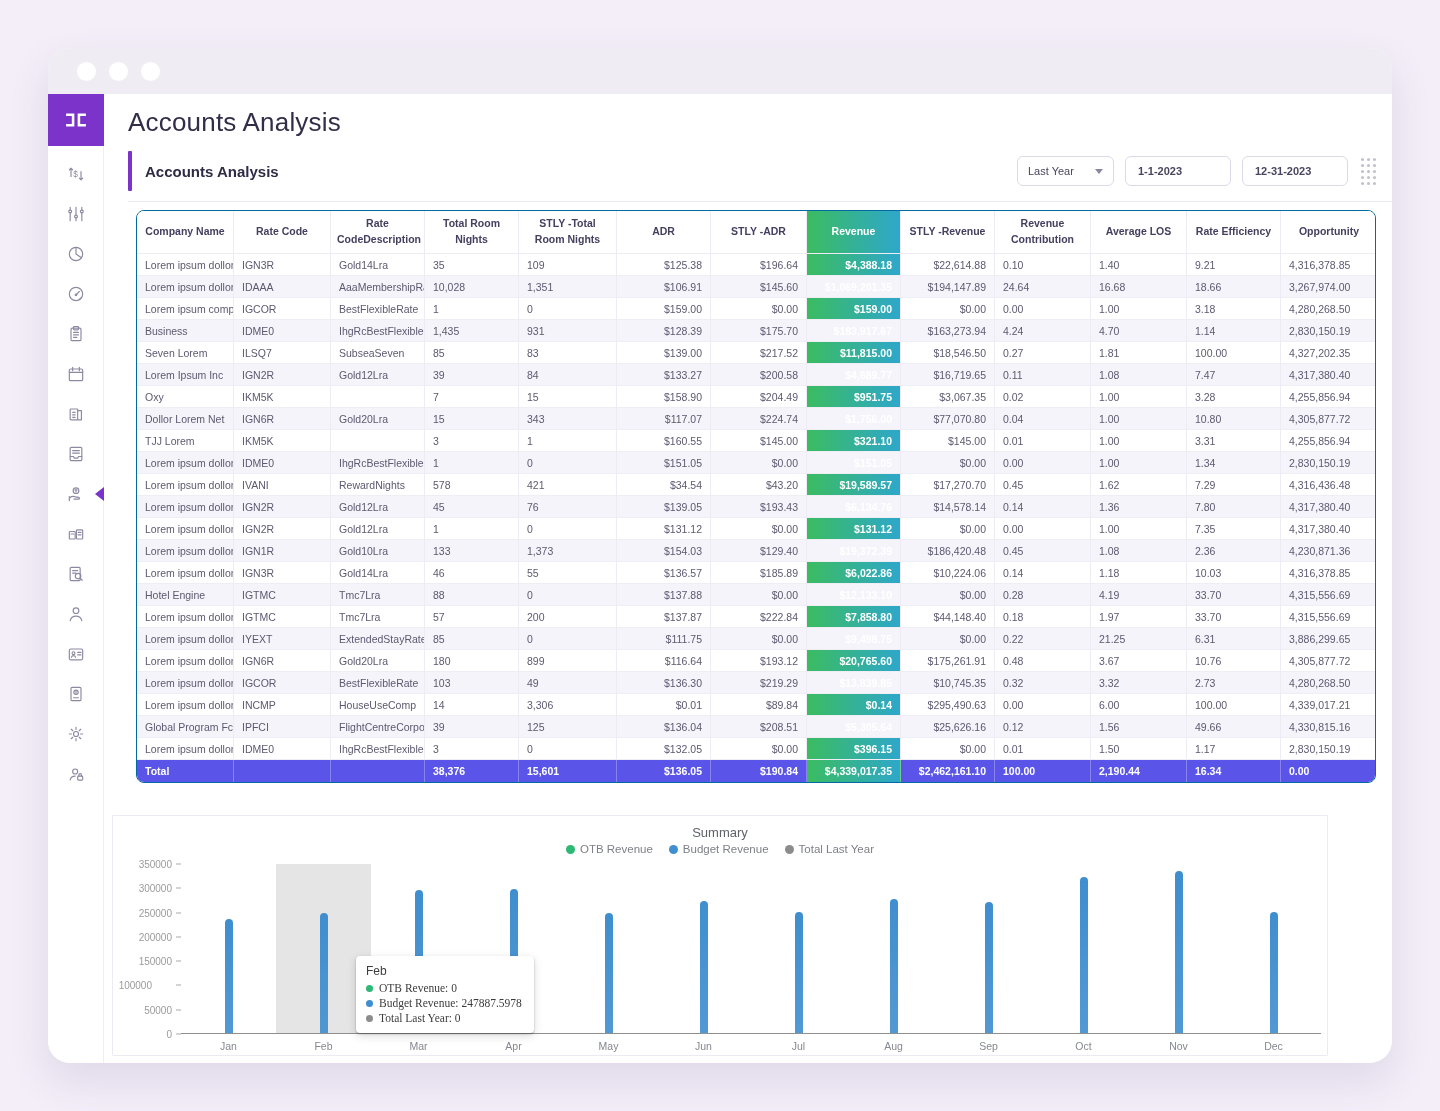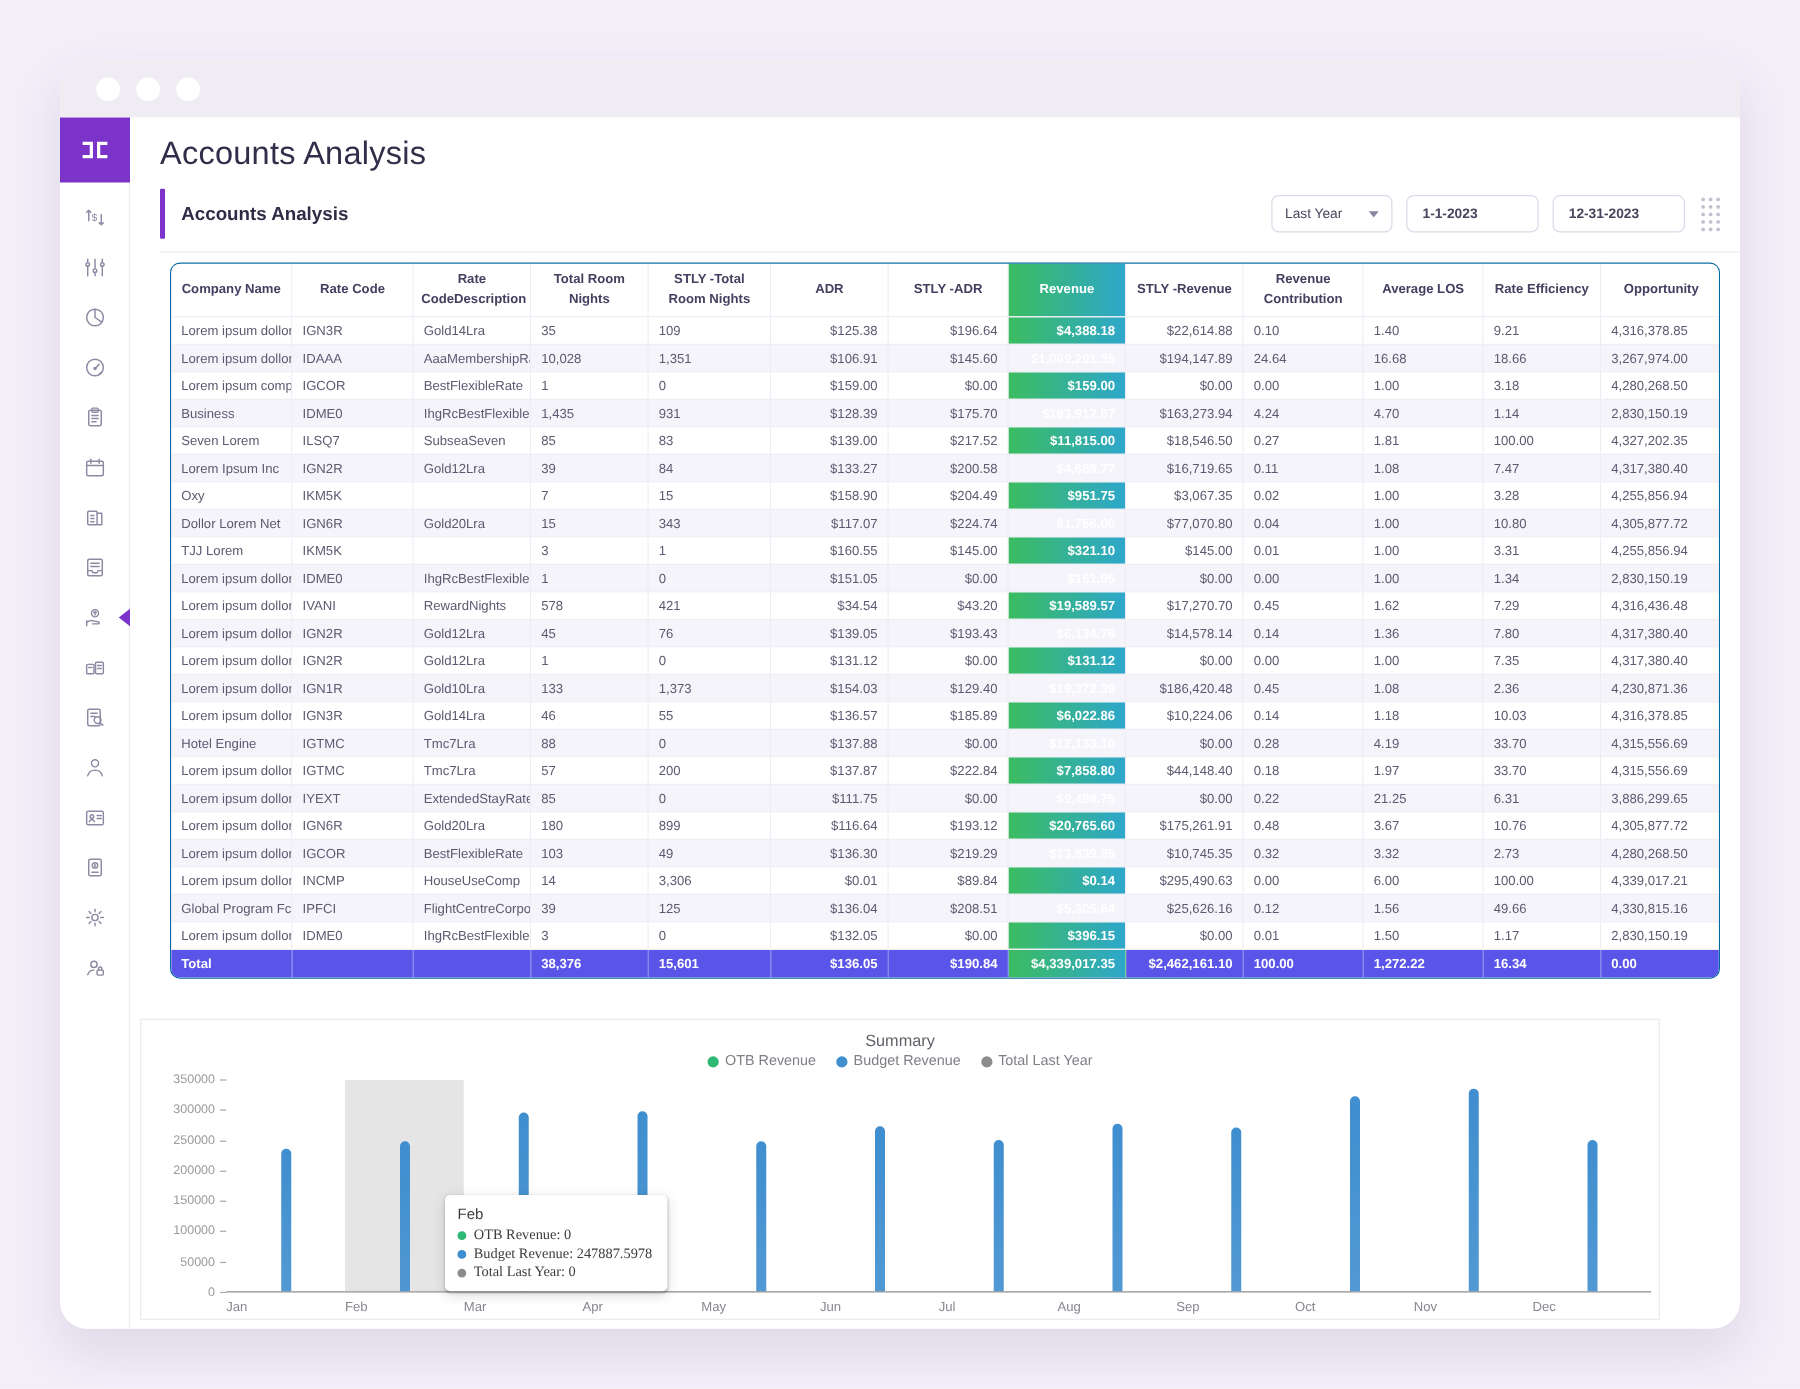--- a/index.html
+++ b/index.html
@@ -65,21 +65,21 @@
   .legend-dot { width:9px; height:9px; border-radius:50%; }
   .plot-wrap { position:relative; margin-top:9px; height:200px; }
   .y-axis { position:absolute; left:0; top:0; width:68px; height:170px; }
   .y-label { position:absolute; right:0; transform:translateY(50%); font-size:10px; color:#9b9b9b; display:flex; align-items:center; }
   .y-label .tick { display:inline-block; width:5px; height:1px; background:#aaa; margin-left:4px; }
   .plot-area { position:absolute; left:68px; top:0; width:1140px; height:170px; border-bottom:1px solid #8f8f8f; display:flex; }
   .slot { flex:1; position:relative; }
   .slot.hl { background:rgba(176,176,176,.33); }
   .bar { position:absolute; bottom:0; left:50%; transform:translateX(-50%); width:8px; border-radius:4px 4px 0 0; }
   .x-axis { position:absolute; left:68px; top:176px; width:1140px; display:flex; }
-  .x-label { flex:1; font-size:10.5px; color:#85888f; }
+  .x-label { flex:1; text-align:center; font-size:10.5px; color:#85888f; }
   .tooltip { position:absolute; left:243px; top:92px; background:#fff; border-radius:4px; padding:8px 12px 9px 10px;
     box-shadow:0 1px 2px rgba(0,0,0,.28), 0 3px 10px rgba(0,0,0,.14); font-size:11.5px; color:#3c3c3c; z-index:5; white-space:nowrap; }
   .tooltip-title { font-size:12px; margin-bottom:4px; }
   .t-line { display:flex; align-items:center; gap:6px; margin-top:3px;font-family:Liberation Serif, serif; }
   .t-dot { width:7px; height:7px; border-radius:50%; }
 </style>
 </head>
 <body>
 
 <div class="window">
@@ -641,21 +641,21 @@
                 <td>Total</td>
                 <td></td>
                 <td></td>
                 <td>38,376</td>
                 <td>15,601</td>
                 <td class="t-right">$136.05</td>
                 <td class="t-right">$190.84</td>
                 <td class="rev">$4,339,017.35</td>
                 <td class="t-right">$2,462,161.10</td>
                 <td>100.00</td>
-                <td>1,272.22</td>
+                <td>2,190.44</td>
                 <td>16.34</td>
                 <td>0.00</td>
               </tr>
             </tfoot>
         </table>
       </div>
 
       <div class="chart-card">
         <div class="chart-title">Summary</div>
         <div class="legend">
@@ -675,21 +675,21 @@
         <div class="plot-wrap">
           <div class="y-axis">
               <div class="y-label" style="bottom: 0px;">
                 <span>0</span>
                 <span class="tick"></span>
               </div>
               <div class="y-label" style="bottom: 24.2857px;">
                 <span>50000</span>
                 <span class="tick"></span>
               </div>
-              <div class="y-label" style="bottom: 48.5714px;">
+              <div class="y-label" style="bottom: 48.5714px; gap: 20px;">
                 <span>100000</span>
                 <span class="tick"></span>
               </div>
               <div class="y-label" style="bottom: 72.8571px;">
                 <span>150000</span>
                 <span class="tick"></span>
               </div>
               <div class="y-label" style="bottom: 97.1429px;">
                 <span>200000</span>
                 <span class="tick"></span>

